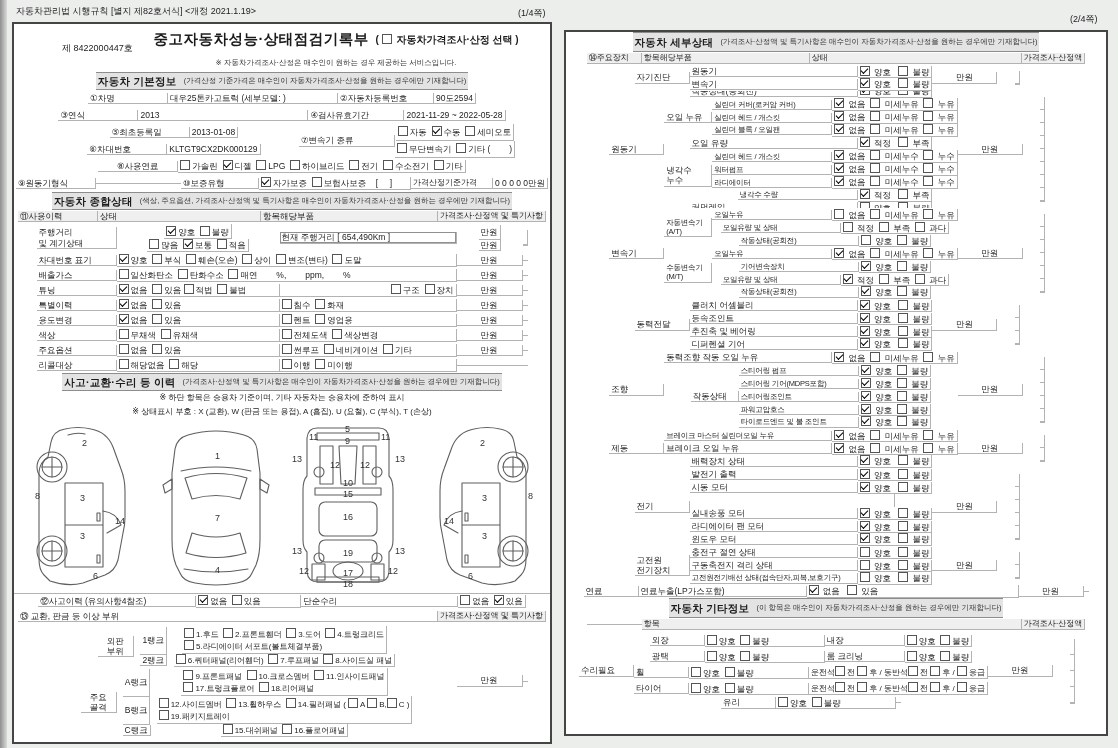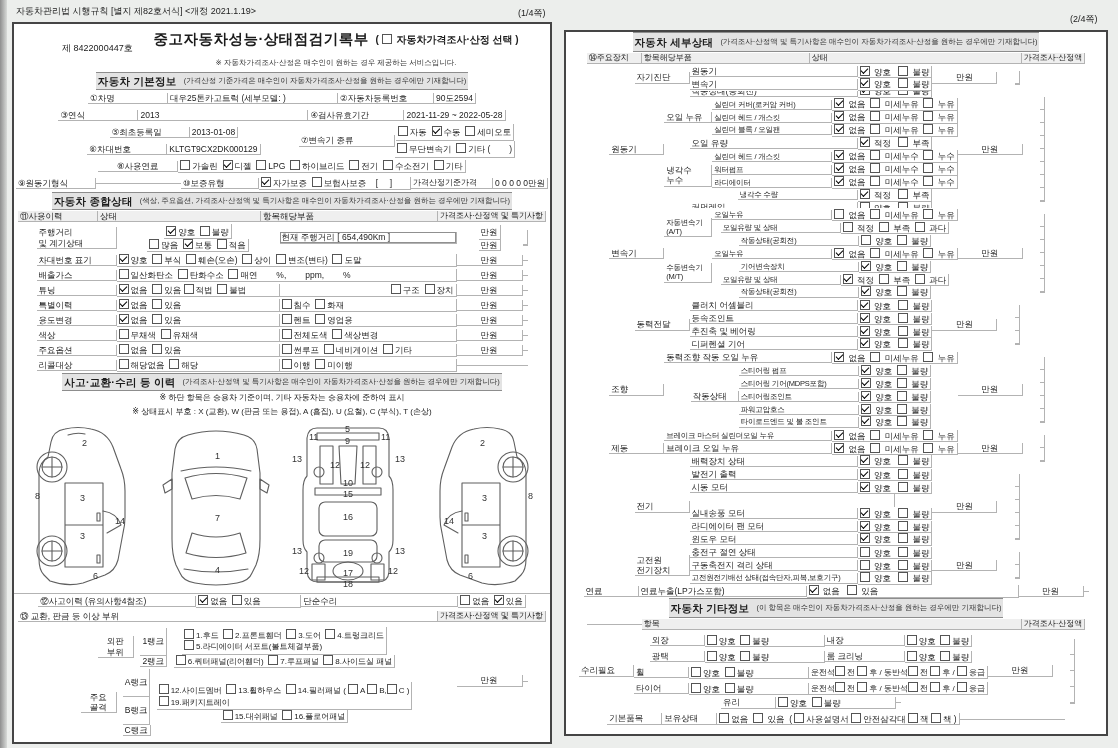--- a/index.html
+++ b/index.html
@@ -511,20 +511,23 @@
                   </div>
                   <div class="bx c ctr" style="height: 28px;">
                     <span class="tx">B랭크</span>
                   </div>
                   <div class="bx c ctr" style="flex: 1 1 0%;">
                     <span class="tx">C랭크</span>
                   </div>
                 </div>
                 <div class="bx fx" style="flex: 1 1 0%; flex-direction: column;">
                   <div class="bx c t8" style="height: 28px;">
+                    <span class="tx"><span class="cb"></span>9.프론트패널  <span class="cb"></span>10.크로스멤버  <span class="cb"></span>11.인사이드패널<br><span class="cb"></span>17.트렁크플로어  <span class="cb"></span>18.리어패널</span>
+                  </div>
+                  <div class="bx c t8" style="height: 28px;">
                     <span class="tx"><span class="cb"></span>12.사이드멤버  <span class="cb"></span>13.휠하우스  <span class="cb"></span>14.필러패널 ( <span class="cb"></span>A <span class="cb"></span>B,<span class="cb"></span>C )<br><span class="cb"></span>19.패키지트레이</span>
                   </div>
                   <div class="bx c t8" style="flex: 1 1 0%;">
                     <span class="tx"><span class="cb"></span>15.대쉬패널  <span class="cb"></span>16.플로어패널</span>
                   </div>
                 </div>
               </div>
             </div>
             <div class="bx c ctr" style="width: 66px; flex: 0 0 66px;">
               <span class="tx">만원</span>
@@ -1258,33 +1261,16 @@
                 <span class="tx"></span>
               </div>
               <div class="bx c" style="height: 16px;">
                 <span class="tx"></span>
               </div>
               <div class="bx c" style="flex: 1 1 0%;">
                 <span class="tx"></span>
               </div>
             </div>
           </div>
-          <div class="bx fx" style="height: 16px; flex-direction: row;">
-            <div class="bx c" style="width: 55px; flex: 0 0 55px;">
-              <span class="tx">기본품목</span>
-            </div>
-            <div class="bx c" style="width: 55px; flex: 0 0 55px;">
-              <span class="tx">보유상태</span>
-            </div>
-            <div class="bx c" style="flex: 1 1 0%;">
-              <span class="tx"><span class="cb"></span>없음  <span class="cb"></span> 있음  ( <span class="cb"></span>사용설명서 <span class="cb"></span>안전삼각대 <span class="cb"></span>잭 <span class="cb"></span>책 )</span>
-            </div>
-            <div class="bx c" style="width: 65px; flex: 0 0 65px;">
-              <span class="tx"></span>
-            </div>
-            <div class="bx c" style="width: 40px; flex: 0 0 40px;">
-              <span class="tx"></span>
-            </div>
-          </div>
         </div>
       </div>
   </div>
 </div>
 
 </body></html>

